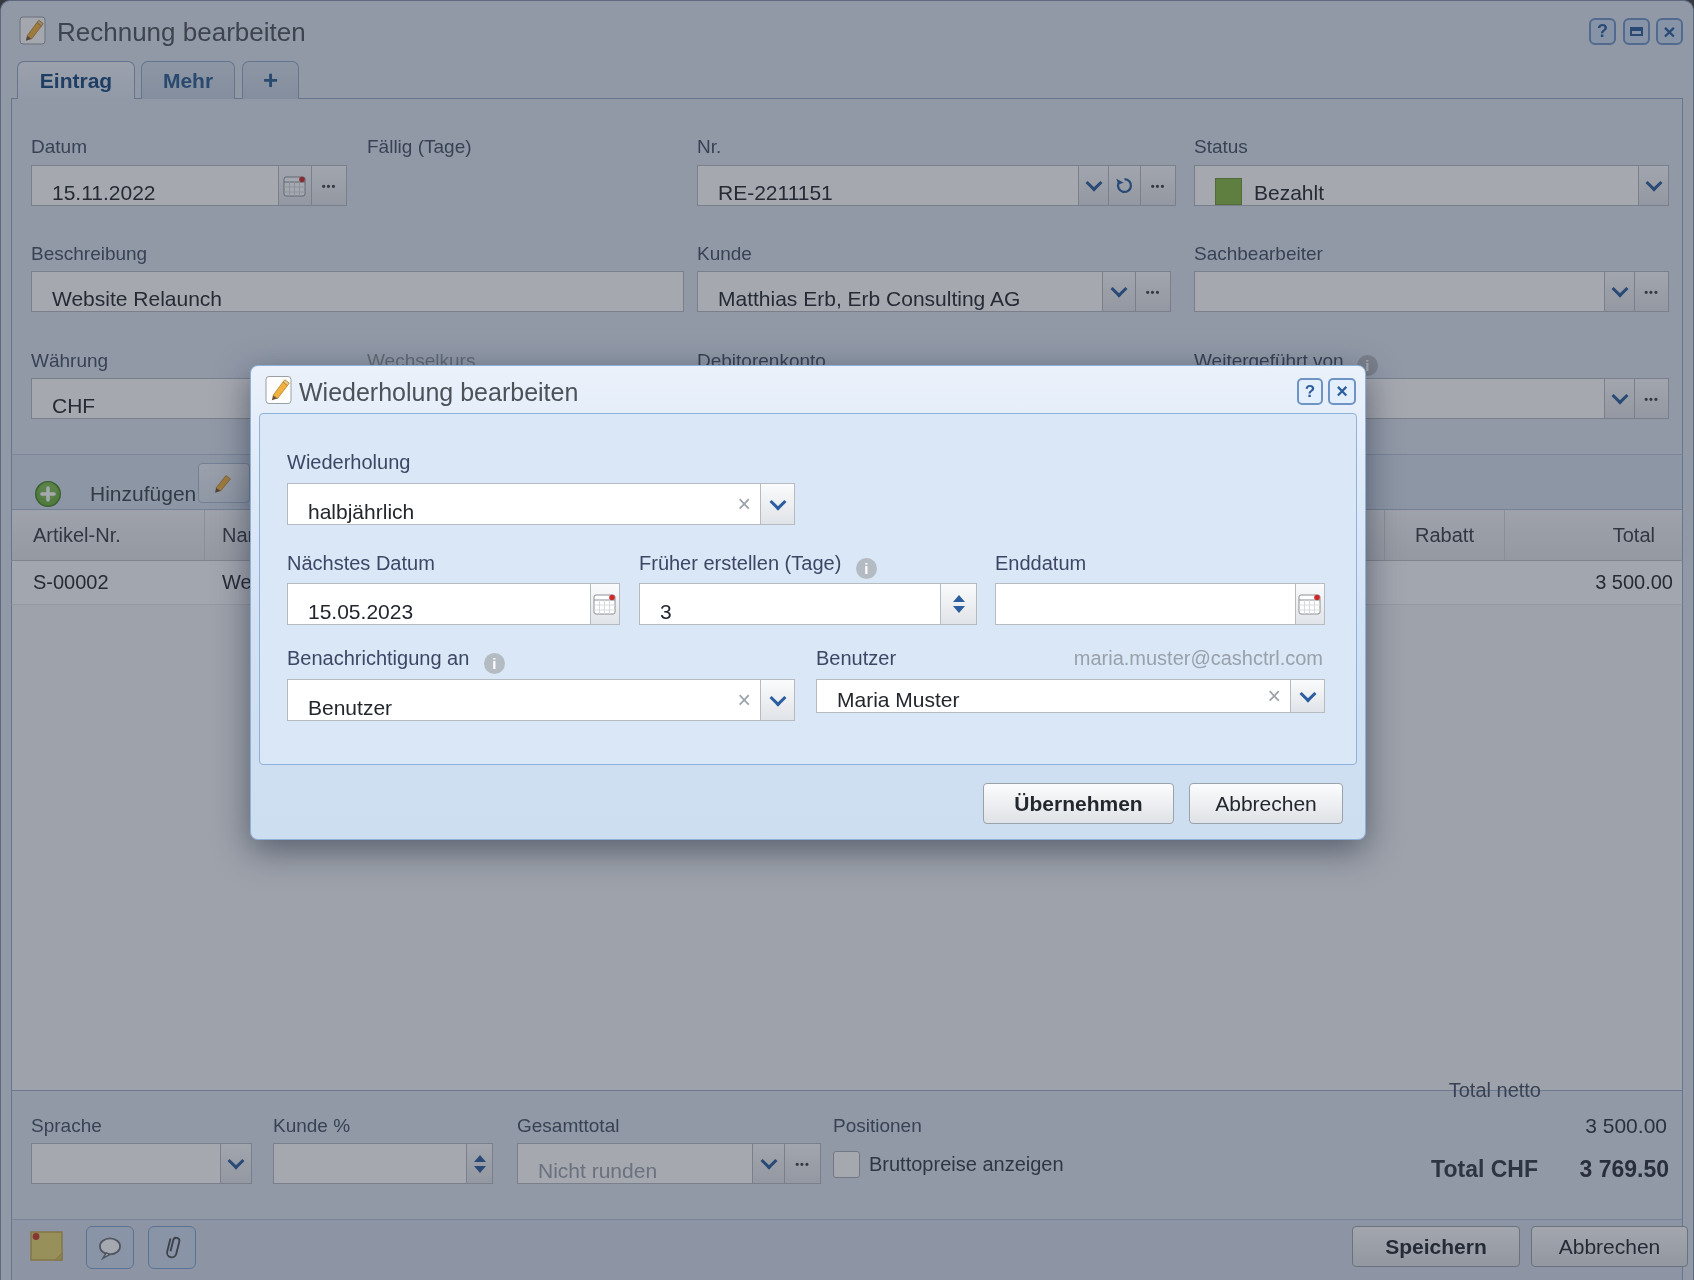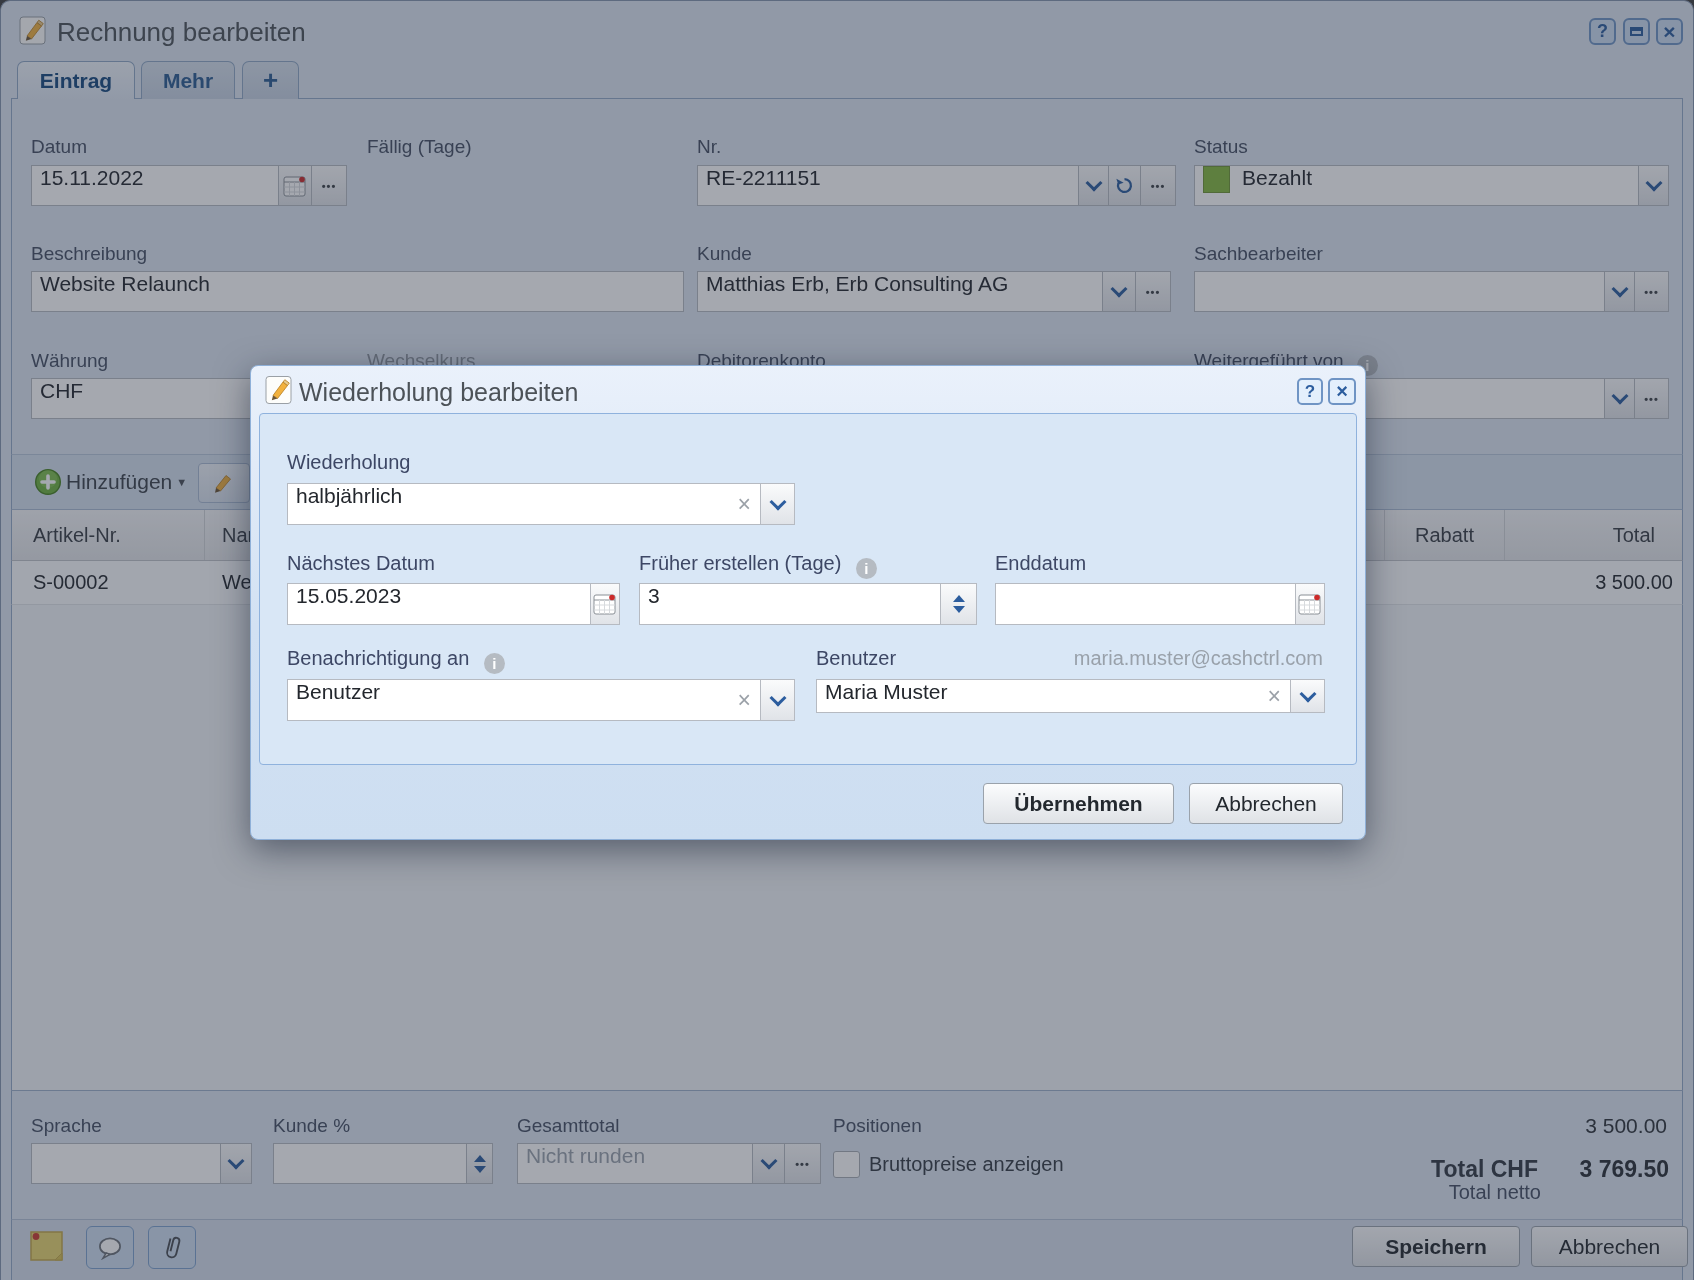--- a/index.html
+++ b/index.html
@@ -13,37 +13,37 @@
   .maxglyph{width:13px;height:9px;box-sizing:border-box;border:2px solid #2c5d9e;border-top-width:4px}
   .tab{position:absolute;top:60px;height:38px;box-sizing:border-box;border:1px solid #8fa7c5;border-bottom:none;border-radius:7px 7px 0 0;
     display:flex;align-items:center;justify-content:center;font-weight:bold;font-size:21px;color:#2b5c91;cursor:pointer}
   .tab.active{left:16px;width:118px;background:linear-gradient(#eff4fa,#dde6f2);color:#17497e;z-index:3}
   .tab.t2{left:140px;width:94px;background:linear-gradient(#d6e0ec,#c6d2e2)}
   .tab.t3{left:241px;width:57px;background:linear-gradient(#d6e0ec,#c6d2e2);font-size:26px;color:#2b5c91}
   .panel{position:absolute;left:10px;right:10px;top:97px;bottom:0;border:1px solid #93a9c7;border-bottom:none;background:#dce6f2}
   .lbl{position:absolute;font-size:19px;color:#454f63;white-space:nowrap}
   .lbl.dis{color:#8d949d}
   .f{position:absolute;display:flex;height:41px;box-sizing:border-box}
-  .inp{flex:1;position:relative;background:#fff;border:1px solid #b6bac1;box-sizing:border-box;padding:0 8px;font-size:21px;color:#23272d;
-    display:flex;align-items:flex-start;white-space:nowrap;overflow:hidden}
+  .inp{flex:1;position:relative;background:#fff;border:1px solid #b6bac1;box-sizing:border-box;padding:0 20px;font-size:21px;color:#23272d;
+    display:flex;align-items:flex-end;white-space:nowrap;overflow:hidden}
   .trig{border:1px solid #b6bac1;border-left:none;box-sizing:border-box;background:linear-gradient(#fafbfc,#e0e3e8);
     display:flex;align-items:center;justify-content:center;flex-direction:column;cursor:pointer}
   .chev{width:9px;height:9px;border-right:3px solid #2c5d9e;border-bottom:3px solid #2c5d9e;transform:rotate(45deg);margin-top:-5px}
   .dots{font-size:11px;letter-spacing:1px;color:#3d4248;font-weight:bold}
   .tri-up{width:0;height:0;border-left:6px solid transparent;border-right:6px solid transparent;border-bottom:7px solid #2c5d9e;margin:2px 0}
   .tri-down{width:0;height:0;border-left:6px solid transparent;border-right:6px solid transparent;border-top:7px solid #2c5d9e;margin:2px 0}
   .clear{position:absolute;right:9px;top:50%;transform:translateY(-50%);color:#9ba1a8;font-size:23px;line-height:1;cursor:pointer}
   .statussq{width:25px;height:25px;margin-right:12px;border:1px solid #6f9434}
   .info{display:inline-flex;width:21px;height:21px;border-radius:50%;background:#b5bbc2;color:#fff;font-weight:bold;font-size:15px;
     align-items:center;justify-content:center;vertical-align:-4px}
   .ph{color:#9aa2ac}
   
   .gtool{position:absolute;left:10px;right:10px;top:453px;height:56px;box-sizing:border-box;background:#d5e0ee;
     border:1px solid #93a9c7;border-top:1px solid #b7c6da;border-bottom:1px solid #a9bad2}
-  .addbtn{position:absolute;left:12px;top:7px;height:40px;display:flex;align-items:center;gap:4px;padding:0 10px;font-size:21px;color:#3c434b;cursor:pointer}
+  .addbtn{position:absolute;left:12px;top:19px;height:40px;display:flex;align-items:center;gap:28px;padding:0 10px;font-size:21px;color:#3c434b;cursor:pointer}
   .caret{font-size:11px;color:#4a5058}
   .editbtn{position:absolute;left:186px;top:8px;width:52px;height:40px;box-sizing:border-box;background:linear-gradient(#eef3f9,#d9e2ee);
     border:1px solid #a9bad2;border-radius:4px;display:flex;align-items:center;justify-content:center;cursor:pointer}
   .ghead{position:absolute;left:10px;right:10px;top:509px;height:51px;box-sizing:border-box;background:linear-gradient(#f4f5f7,#e3e5e8);
     border:1px solid #93a9c7;border-top:none;border-bottom:1px solid #bfc3c8}
   .hcell{position:absolute;top:0;height:50px;display:flex;align-items:center;font-size:20px;color:#383d44;box-sizing:border-box;border-right:1px solid #cfd2d6;cursor:pointer}
   .grow{position:absolute;left:10px;right:10px;top:560px;height:44px;box-sizing:border-box;background:#fafbfd;
     border-left:1px solid #93a9c7;border-right:1px solid #93a9c7;border-bottom:1px solid #e0e3e7;cursor:pointer}
   .gcell{position:absolute;top:0;height:43px;display:flex;align-items:center;font-size:20px;color:#24282e}
   .gbody{position:absolute;left:10px;right:10px;top:604px;height:485px;box-sizing:border-box;background:#f2f5f9;
@@ -271,21 +271,21 @@
         </div>
       <div class="trig" style="width:36px">
           <span class="dots">•••</span>
         </div>
     </div>
 
     <div class="lbl" style="left:832px;top:1114px">Positionen</div>
     <div style="position:absolute;left:832px;top:1150px;width:27px;height:27px;box-sizing:border-box;background:#fff;border:1px solid #a7adb4;border-radius:3px;cursor:pointer"></div>
     <div style="position:absolute;left:868px;top:1152px;font-size:20px;color:#343b44;white-space:nowrap">Bruttopreise anzeigen</div>
 
-    <div class="tot" style="right:152px;top:1180px;font-size:20px;color:#454f63">Total netto</div>
+    <div class="tot" style="right:152px;top:1078px;font-size:20px;color:#454f63">Total netto</div>
     <div class="tot" style="right:26px;top:1113px;font-size:21px;color:#2e3339">3 500.00</div>
     <div class="tot" style="right:155px;top:1155px;font-size:23px;font-weight:bold;color:#333a44">Total CHF</div>
     <div class="tot" style="right:24px;top:1155px;font-size:23px;font-weight:bold;color:#2a2f36">3 769.50</div>
 
     <div class="bbar">
       <div style="position:absolute;left:16px;top:9px;cursor:pointer">
         <svg width="37" height="34" viewBox="0 0 37 34">
           <rect x="3" y="3" width="31" height="28" fill="#e9d66e" stroke="#c4a94a" stroke-width="1.5"></rect>
           <path d="M27 31l7-7v7z" fill="#d8c254" stroke="#c4a94a" stroke-width="1"></path>
           <circle cx="8" cy="7.5" r="3.4" fill="#cc3b2f"></circle>

